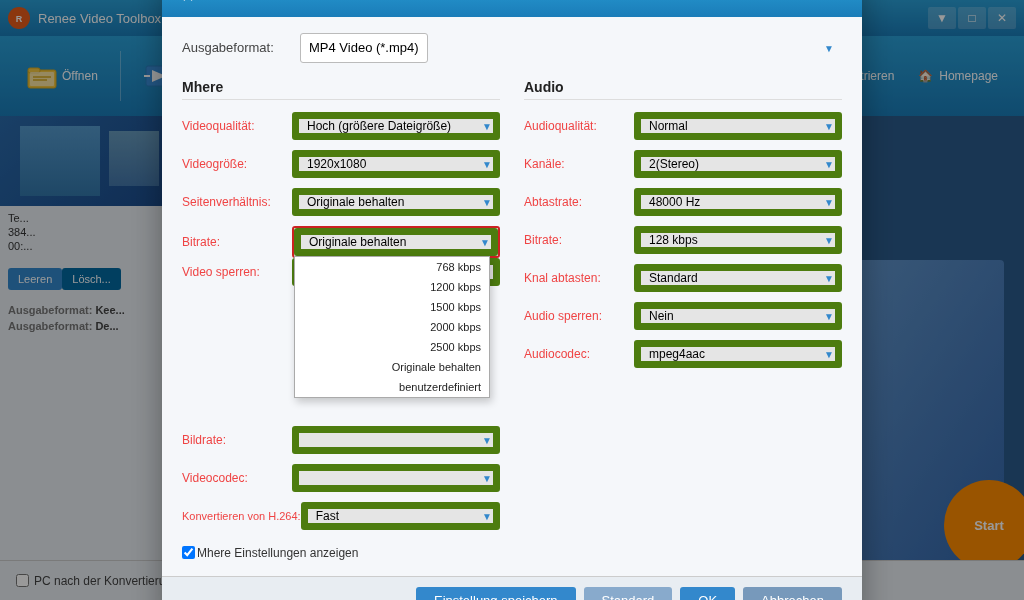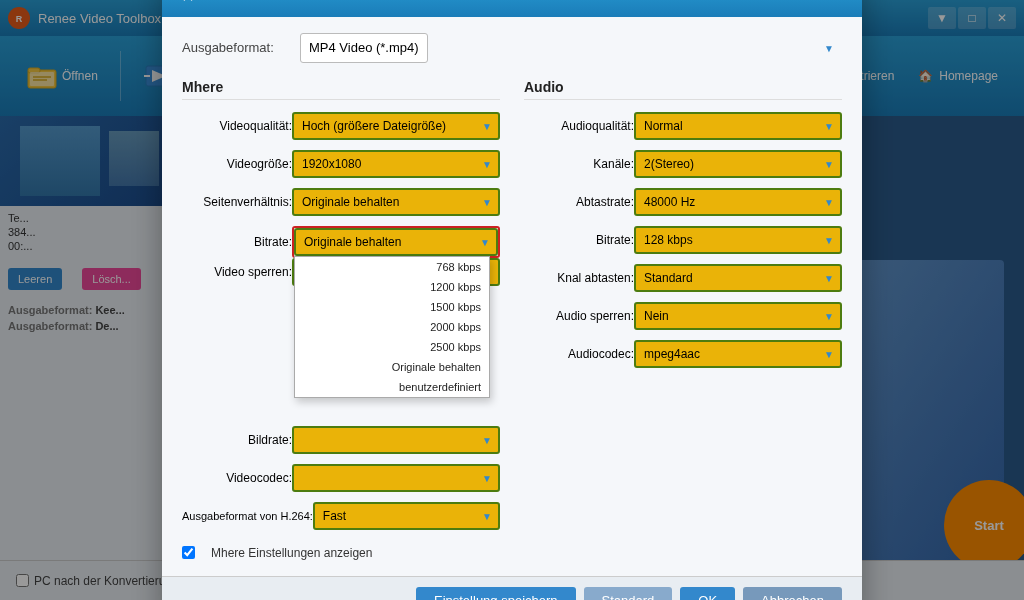--- a/index.html
+++ b/index.html
@@ -155,36 +155,36 @@
     .video-info {
       padding: 6px 8px;
       font-size: 11px;
       color: #333;
     }
 
     .video-info div { margin-bottom: 2px; }
 
     .left-panel-btns {
       display: flex;
-      gap: 20px;
+      gap: 0;
       padding: 8px;
       flex-wrap: wrap;
     }
 
     .lp-btn {
       padding: 5px 10px;
       border: none;
       border-radius: 3px;
       cursor: pointer;
       font-size: 11px;
       color: white;
     }
 
     .lp-btn.blue { background: #3388cc; }
-    .lp-btn.red { background: #ec4899; }
+    .lp-btn.red { background: #0369a1; }
 
     .left-panel-info {
       padding: 6px 8px;
       font-size: 11px;
       color: #444;
     }
 
     .left-panel-info div {
       margin-bottom: 4px;
       font-weight: bold;
@@ -443,23 +443,22 @@
 
     .field-row {
       display: flex;
       align-items: center;
       margin-bottom: 10px;
       position: relative;
     }
 
     .field-label {
       font-size: 12px;
-      color: #000000;
+      color: #ef4444;
       min-width: 110px;
-      text-align: right;
     }
 
     .field-select-wrap {
       flex: 1;
       position: relative;
     }
 
     .field-select-wrap::after {
       content: '▼';
       position: absolute;
@@ -467,25 +466,25 @@
       top: 50%;
       transform: translateY(-50%);
       font-size: 10px;
       color: #3388cc;
       pointer-events: none;
     }
 
     .field-select {
       width: 100%;
       height: 28px;
-      border: 2px solid #4d7c0f;
+      border: 7px solid #4d7c0f;
       border-radius: 3px;
       padding: 0 24px 0 8px;
       font-size: 12px;
-      background: #eab308;
+      background: #e5e5e5;
       appearance: none;
       -webkit-appearance: none;
       cursor: pointer;
     }
 
     
     .bitrate-field-wrap {
       border: 2px solid #cc2222;
       border-radius: 3px;
       flex: 1;
@@ -530,21 +529,21 @@
     }
     .dropdown-scroll::-webkit-scrollbar-thumb {
       background: #aaa;
       border-radius: 2px;
     }
 
     
     .more-settings-row {
       display: flex;
       align-items: center;
-      gap: 16px;
+      gap: 2px;
       font-size: 12px;
       color: #333;
       margin-top: 6px;
     }
 
     
     .modal-footer {
       background: #e8edf2;
       padding: 10px 20px;
       display: flex;
@@ -813,21 +812,21 @@
           <div class="field-row">
             <span class="field-label">Videocodec:</span>
             <div class="field-select-wrap">
               <select class="field-select">
                 <option></option>
               </select>
             </div>
           </div>
 
           <div class="field-row">
-            <span class="field-label" style="font-size:11px;">Ausgabeformat von H.264:</span>
+            <span class="field-label" style="font-size:11px;">Konvertieren von H.264:</span>
             <div class="field-select-wrap">
               <select class="field-select">
                 <option>Fast</option>
               </select>
             </div>
           </div>
         </div>
 
         <div class="col-section">
           <div class="section-title">Audio</div>

